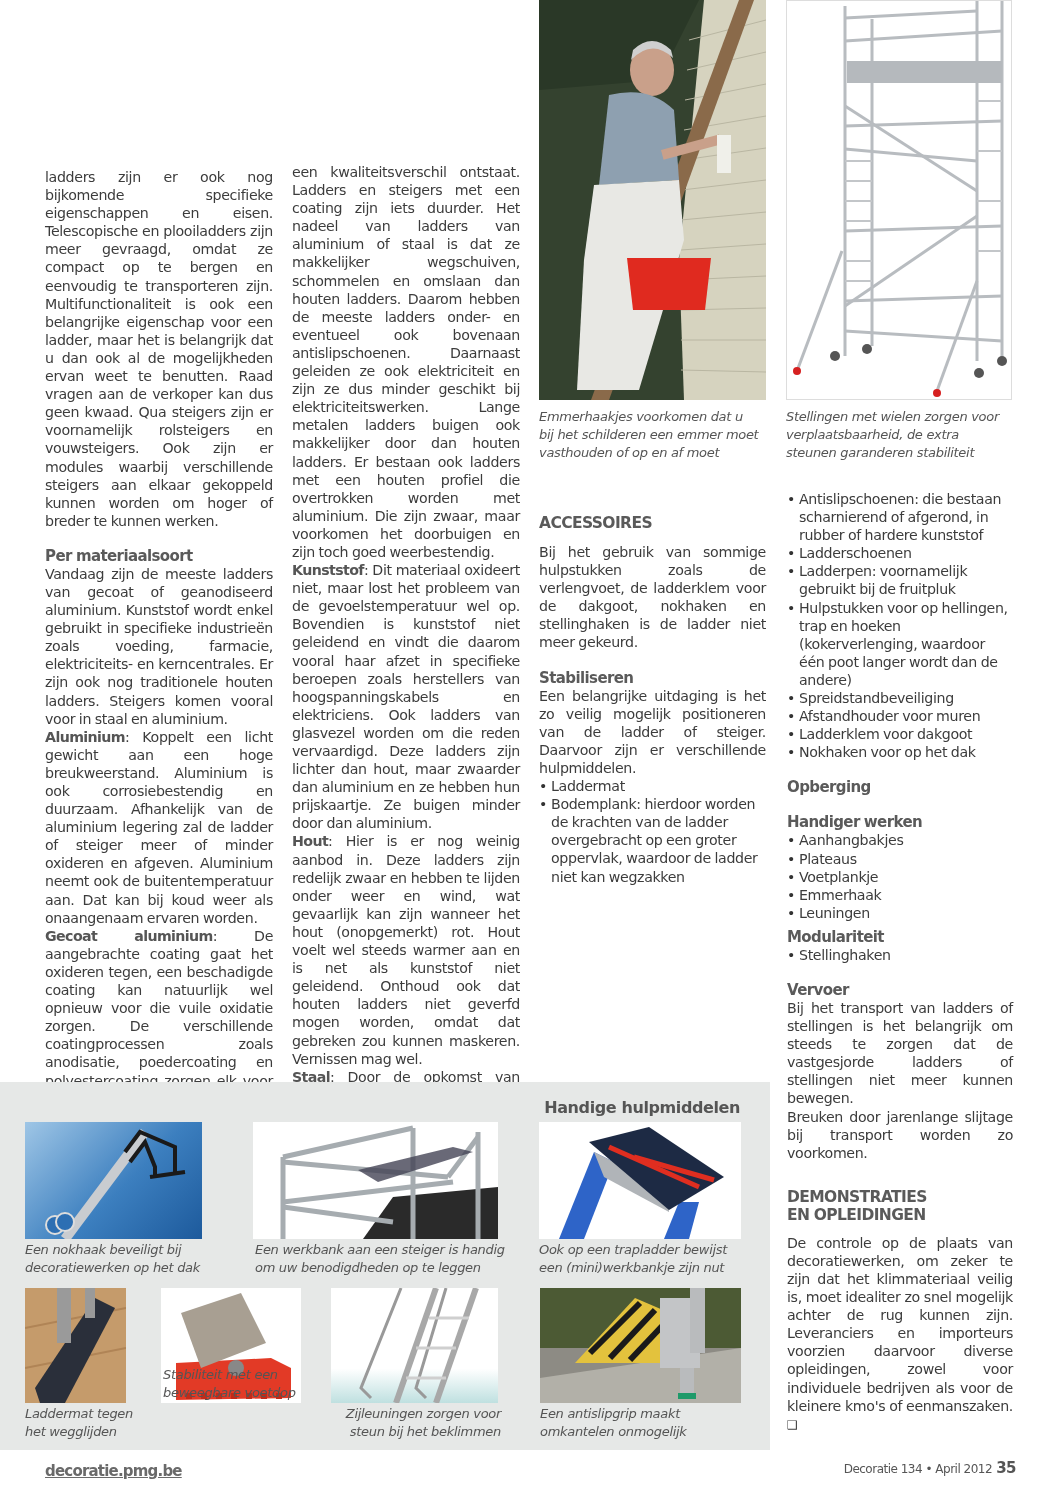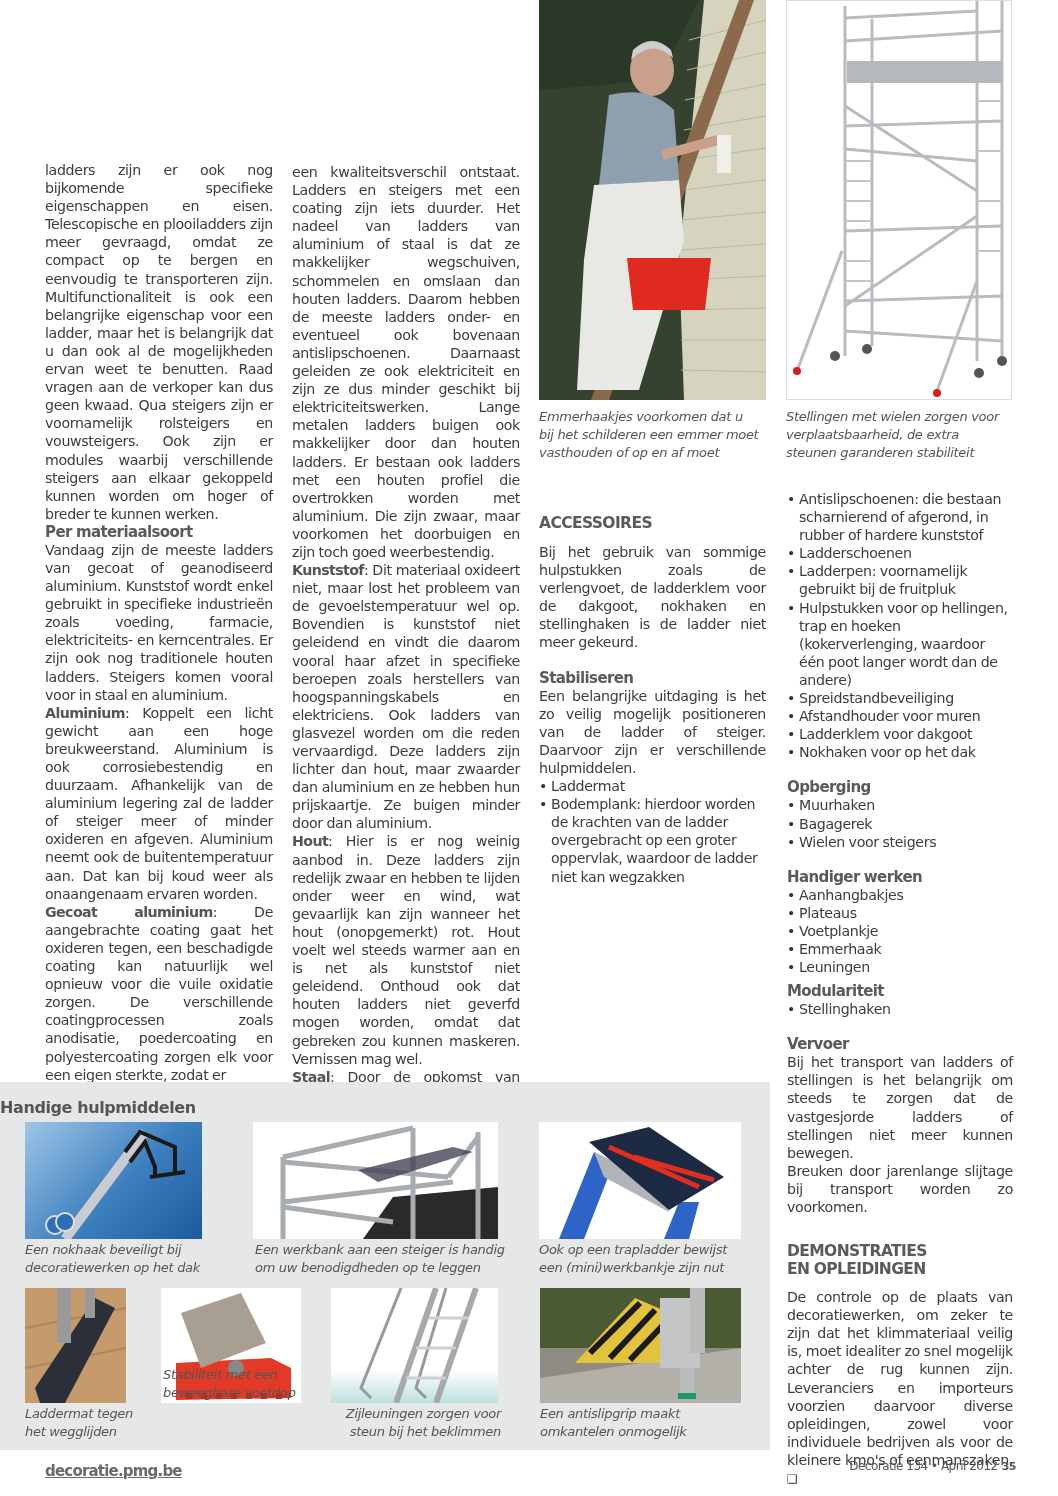--- a/index.html
+++ b/index.html
@@ -13,28 +13,28 @@
   h2 { margin: 0; font-size: 15.5px; line-height: 19px; font-weight: bold; color: #5a5a5a; letter-spacing: -0.6px; }
   ul.bul { margin: 0; padding: 0; list-style: none; text-align: left; }
   ul.bul li { position: relative; padding-left: 12px; }
   ul.bul li::before { content: "•"; position: absolute; left: 0; top: 0; color: #333; }
   .caption { font-style: italic; font-size: 13px; line-height: 18px; color: #555; letter-spacing: -0.3px; }
   .photo { position: absolute; overflow: hidden; }
   .box { position: absolute; left: 0; top: 1082px; width: 770px; height: 368px; background: #e6e8e7; }
   .footer-left { position: absolute; left: 45px; top: 1462px; font-size: 15px; font-weight: bold; color: #6a6a6a;
                  text-decoration: underline; letter-spacing: -0.8px; text-align: center; }
   .footer-right { position: absolute; right: 42px; top: 1459px; font-size: 12px; color: #555; letter-spacing: -0.5px; }
-  .footer-right .pg { font-size: 11px; font-weight: bold; margin-left: 4px; color: #555; }
+  .footer-right .pg { font-size: 15px; font-weight: bold; margin-left: 4px; color: #555; }
 </style>
 </head>
 <body>
 
-<div class="col" style="left:45px; top:161px; width:228px;">
+<div class="col" style="left:45px; top:168px; width:228px;">
   <p>ladders zijn er ook nog bijkomende specifieke eigenschappen en eisen. Telescopische en plooiladders zijn meer gevraagd, omdat ze compact op te bergen en eenvoudig te transporteren zijn. Multifunctionaliteit is ook een belangrijke eigenschap voor een ladder, maar het is belangrijk dat u dan ook al de mogelijkheden ervan weet te benutten. Raad vragen aan de verkoper kan dus geen kwaad. Qua steigers zijn er voornamelijk rolsteigers en vouwsteigers. Ook zijn er modules waarbij verschillende steigers aan elkaar gekoppeld kunnen worden om hoger of breder te kunnen werken.</p>
-  <h3 style="">Per materiaalsoort</h3>
+  <h3 style="margin-top:17px;">Per materiaalsoort</h3>
   <p>Vandaag zijn de meeste ladders van gecoat of geanodiseerd aluminium. Kunststof wordt enkel gebruikt in specifieke industrieën zoals voeding, farmacie, elektriciteits- en kerncentrales. Er zijn ook nog traditionele houten ladders. Steigers komen vooral voor in staal en aluminium.</p>
   <p><span class="bold">Aluminium</span><span>: Koppelt een licht gewicht aan een hoge breukweerstand. Aluminium is ook corrosiebestendig en duurzaam. Afhankelijk van de aluminium legering zal de ladder of steiger meer of minder oxideren en afgeven. Aluminium neemt ook de buitentemperatuur aan. Dat kan bij koud weer als onaangenaam ervaren worden.</span></p>
   <p><span class="bold">Gecoat aluminium</span><span>: De aangebrachte coating gaat het oxideren tegen, een beschadigde coating kan natuurlijk wel opnieuw voor die vuile oxidatie zorgen. De verschillende coatingprocessen zoals anodisatie, poedercoating en polyestercoating zorgen elk voor een eigen sterkte, zodat er</span></p>
 </div>
 
 <div class="col" style="left:292px; top:163px; width:228px;">
   <p>een kwaliteitsverschil ontstaat. Ladders en steigers met een coating zijn iets duurder. Het nadeel van ladders van aluminium of staal is dat ze makkelijker wegschuiven, schommelen en omslaan dan houten ladders. Daarom hebben de meeste ladders onder- en eventueel ook bovenaan antislipschoenen. Daarnaast geleiden ze ook elektriciteit en zijn ze dus minder geschikt bij elektriciteitswerken. Lange metalen ladders buigen ook makkelijker door dan houten ladders. Er bestaan ook ladders met een houten profiel die overtrokken worden met aluminium. Die zijn zwaar, maar voorkomen het doorbuigen en zijn toch goed weerbestendig.</p>
   <p><span class="bold">Kunststof</span><span>: Dit materiaal oxideert niet, maar lost het probleem van de gevoelstemperatuur wel op. Bovendien is kunststof niet geleidend en vindt die daarom vooral haar afzet in specifieke beroepen zoals herstellers van hoogspanningskabels en elektriciens. Ook ladders van glasvezel worden om die reden vervaardigd. Deze ladders zijn lichter dan hout, maar zwaarder dan aluminium en ze hebben hun prijskaartje. Ze buigen minder door dan aluminium.</span></p>
   <p><span class="bold">Hout</span><span>: Hier is er nog weinig aanbod in. Deze ladders zijn redelijk zwaar en hebben te lijden onder weer en wind, wat gevaarlijk kan zijn wanneer het hout (onopgemerkt) rot. Hout voelt wel steeds warmer aan en is net als kunststof niet geleidend. Onthoud ook dat houten ladders niet geverfd mogen worden, omdat dat gebreken zou kunnen maskeren. Vernissen mag wel.</span></p>
   <p><span class="bold">Staal</span><span>: Door de opkomst van aluminium zijn ladders van staal zeld-</span></p>
@@ -129,25 +129,20 @@
     <li>Antislipschoenen: die bestaan scharnierend of afgerond, in rubber of hardere kunststof</li>
     <li>Ladderschoenen</li>
     <li>Ladderpen: voornamelijk gebruikt bij de fruitpluk</li>
     <li>Hulpstukken voor op hellingen, trap en hoeken (kokerverlenging, waardoor één poot langer wordt dan de andere)</li>
     <li>Spreidstandbeveiliging</li>
     <li>Afstandhouder voor muren</li>
     <li>Ladderklem voor dakgoot</li>
     <li>Nokhaken voor op het dak</li>
   </ul>
   <h3 style="margin-top:17px;">Opberging</h3>
-  <ul class="bul">
-    <li>Muurhaken</li>
-    <li>Bagagerek</li>
-    <li>Wielen voor steigers</li>
-  </ul>
   <h3 style="margin-top:17px;">Handiger werken</h3>
   <ul class="bul">
     <li>Aanhangbakjes</li>
     <li>Plateaus</li>
     <li>Voetplankje</li>
     <li>Emmerhaak</li>
     <li>Leuningen</li>
   </ul>
   <h3 style="margin-top:6px;">Modulariteit</h3>
   <ul class="bul">
@@ -157,21 +152,21 @@
   <p>Bij het transport van ladders of stellingen is het belangrijk om steeds te zorgen dat de vastgesjorde ladders of stellingen niet meer kunnen bewegen.</p>
   <p>Breuken door jarenlange slijtage bij transport worden zo voorkomen.</p>
   <h2 style="margin-top:26px; margin-bottom:10px; line-height:18px;">
     <span>DEMONSTRATIES</span><br>
     <span>EN OPLEIDINGEN</span>
   </h2>
   <p><span>De controle op de plaats van decoratiewerken, om zeker te zijn dat het klimmateriaal veilig is, moet idealiter zo snel mogelijk achter de rug kunnen zijn. Leveranciers en importeurs voorzien daarvoor diverse opleidingen, zowel voor individuele bedrijven als voor de kleinere kmo's of eenmanszaken.</span> <span style="font-size:12px;">❑</span></p>
 </div>
 
 <div class="box"></div>
-<div style="position:absolute; left:0; width:740px; top:1098px; text-align:left; font-size:16px; font-weight:bold; color:#555; letter-spacing:-0.4px;">Handige hulpmiddelen</div>
+<div style="position:absolute; left:0; width:740px; top:1098px; text-align:right; font-size:16px; font-weight:bold; color:#555; letter-spacing:-0.4px;">Handige hulpmiddelen</div>
 
 <div class="photo" style="left:25px; top:1122px; width:177px; height:117px; background:linear-gradient(135deg,#9fc6e6 0%,#3c7fbf 55%,#1d5a9c 100%);">
   <svg width="177" height="117">
     <line x1="40" y1="117" x2="120" y2="10" stroke="#c9ccd0" stroke-width="10"></line>
     <path d="M100 30 L115 10 L150 25 L150 50 M105 40 L120 20 L130 45 L130 55 M125 55 L160 50" stroke="#1a1a1a" stroke-width="4" fill="none"></path>
     <circle cx="30" cy="103" r="9" fill="#2d6fb3" stroke="#ddd" stroke-width="2"></circle>
     <circle cx="40" cy="100" r="9" fill="#2d6fb3" stroke="#ddd" stroke-width="2"></circle>
   </svg>
 </div>
 <div class="caption" style="position:absolute; left:25px; top:1241px; width:180px;">Een nokhaak beveiligt bij decoratiewerken op het dak</div>

